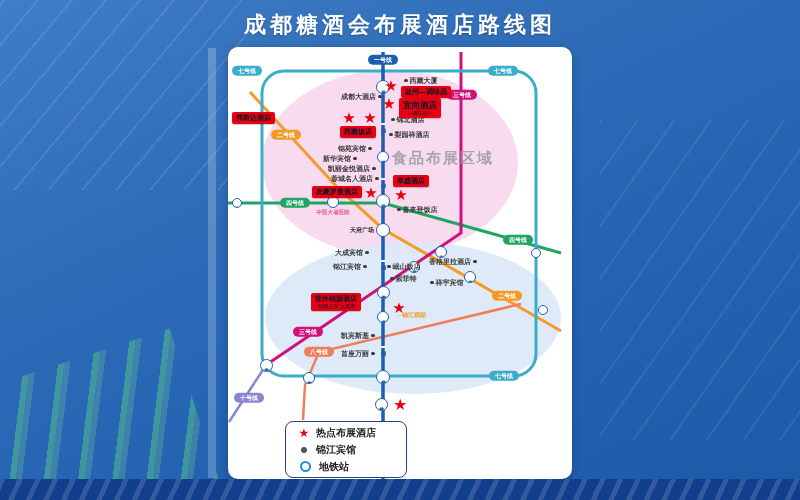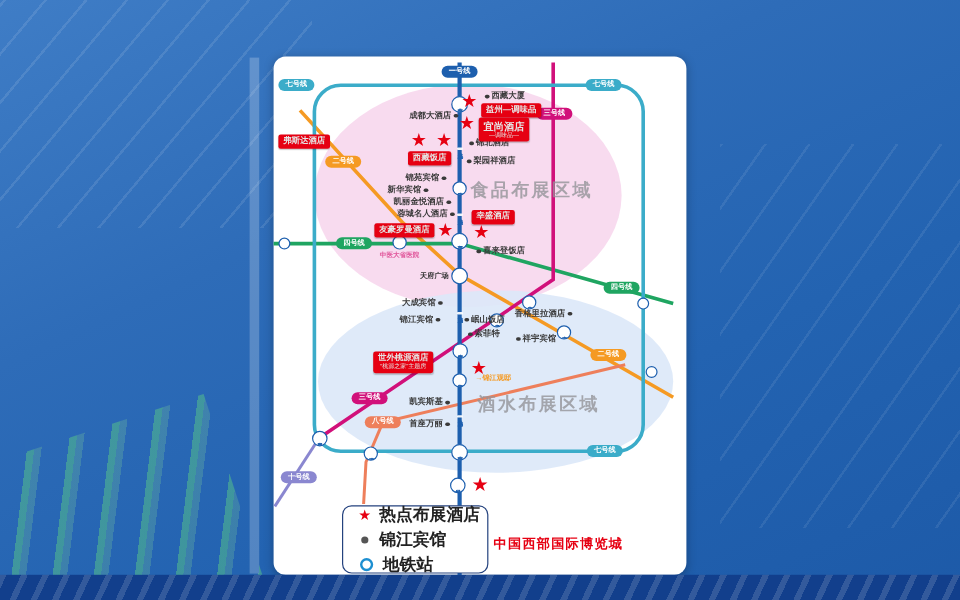--- a/index.html
+++ b/index.html
@@ -24,67 +24,67 @@
   #overlay > div, #overlay > span{position:absolute;}
   .pill{transform:translate(-50%,-50%);color:#fff;font-size:6px;font-weight:bold;padding:1px 6px;
     border-radius:8px;white-space:nowrap;line-height:1.4;z-index:6;}
   .station{background:#fff;border:1.6px solid #1d5fae;border-radius:50%;box-sizing:border-box;z-index:7;}
   .st-in{position:absolute;left:0;top:0;right:0;bottom:0;display:flex;align-items:center;justify-content:center;
     writing-mode:vertical-rl;font-size:4.2px;line-height:1;color:#1d5fae;font-weight:bold;overflow:hidden;}
   .st-left{position:absolute;transform:translate(-100%,-50%);font-size:6px;font-weight:bold;color:#333;white-space:nowrap;z-index:7;}
   .st-below{position:absolute;transform:translate(-50%,0);font-size:5.5px;font-weight:bold;color:#e0559a;white-space:nowrap;z-index:7;}
   .hotel{font-size:7px;font-weight:bold;color:#3a3a3a;white-space:nowrap;z-index:8;display:flex;align-items:center;gap:2px;line-height:1;}
   .hdot{width:3.5px;height:3.5px;border-radius:50%;background:#3a3a3a;display:inline-block;}
-  .redbox{background:#e60012;color:#e5e5e5;border-radius:2px;padding:1.5px 4px;text-align:center;z-index:9;
+  .redbox{background:#e60012;color:#0f172a;border-radius:2px;padding:1.5px 4px;text-align:center;z-index:9;
     box-shadow:0 1px 1px rgba(0,0,0,.2);white-space:nowrap;}
   .rb-main{font-size:7px;font-weight:bold;line-height:1.25;}
   .rb-main.big{font-size:8.5px;}
   .rb-sub{font-size:5px;line-height:1.2;}
   .star{color:#e60012;font-size:15px;line-height:1;transform:translate(-50%,-50%);z-index:10;}
   .highlight{display:flex;align-items:center;gap:4px;z-index:10;white-space:nowrap;}
   .highlight .hl-star{color:#e60012;font-size:16px;line-height:1;}
   .highlight .hl-text{color:#e60012;font-size:11px;font-weight:bold;letter-spacing:1px;}
   .anno{font-size:6px;font-weight:bold;white-space:nowrap;z-index:8;}
   .vtext{transform:translate(-50%,-50%);writing-mode:vertical-rl;font-size:4.5px;color:#1d5fae;font-weight:bold;
     background:rgba(255,255,255,.92);border-radius:2px;padding:1px 0;line-height:1;z-index:6;}
   #legend{position:absolute;left:285px;top:421px;width:122px;height:57px;background:#fff;border:1.5px solid #24427e;
     border-radius:8px;z-index:11;display:flex;flex-direction:column;justify-content:center;gap:3px;padding:2px 0 2px 12px;box-sizing:border-box;}
   .lg-row{display:flex;align-items:center;gap:6px;}
-  .lg-label{font-size:14px;font-weight:bold;color:#222;}
+  .lg-label{font-size:10px;font-weight:bold;color:#222;}
   .lg-star{color:#e60012;font-size:12px;line-height:1;width:12px;text-align:center;}
   .lg-dot{width:6px;height:6px;border-radius:50%;background:#555;margin:0 3px;}
   .lg-ring{width:7px;height:7px;border-radius:50%;border:2px solid #1d8fd1;background:#fff;margin:0 2px;box-sizing:content-box;}
   #footer{position:absolute;left:0;top:479px;width:800px;height:21px;background:#123f8c;
     background-image:repeating-linear-gradient(115deg,rgba(255,255,255,.14) 0 5px,transparent 5px 16px);z-index:12;}
 </style>
 </head>
 <body>
 
 <div id="stage">
   <div class="bg-deco d1"></div>
   <div class="bg-deco d2"></div>
   <div class="bg-deco d3"></div>
   <div class="bg-deco d4"></div>
 
+  <div id="title">成都糖酒会布展酒店路线图</div>
   <div id="panel"></div>
 
   <svg id="map-svg" width="800" height="500" viewBox="0 0 800 500">
     <ellipse cx="390" cy="163" rx="128" ry="93" fill="#f6cfe9" opacity="0.75"></ellipse>
     <ellipse cx="413" cy="318" rx="148" ry="76" fill="#dce8f8" opacity="0.9"></ellipse>
     <path d="M250 92 L336 186 L383 229 L561 331" fill="none" stroke-width="3" stroke="#f59a23"></path>
     <path d="M228 203 L383 203 L561 253" fill="none" stroke-width="3" stroke="#1fa561"></path>
     <path d="M521 304 L319 352 L305 385 L303 420" fill="none" stroke-width="2.5" stroke="#ee7f5b"></path>
     <path d="M266 365 L229 422" fill="none" stroke-width="2.5" stroke="#8a87d0"></path>
     <path d="M461 52 L461 233 L266 365" fill="none" stroke-width="3" stroke="#d1107a"></path>
     <rect x="262" y="71" width="274" height="305" rx="22" fill="none" stroke-width="3" stroke="#3bacc9"></rect>
     <path d="M383 52 L383 480" fill="none" stroke-width="3.5" stroke="#1d5fae"></path>
   </svg>
 
   <div class="zone-label" style="left:392px;top:149px;">食品布展区域</div>
-  <div class="zone-label" style="left:398px;top:328px;">酒水布展区域</div>
 
   <div id="overlay">
       <div class="pill" style="left: 383px; top: 60px; background: rgb(29, 95, 174);">一号线</div>
       <div class="pill" style="left: 384px; top: 430px; background: rgb(29, 95, 174);">一号线</div>
       <div class="pill" style="left: 247px; top: 71px; background: rgb(59, 172, 201);">七号线</div>
       <div class="pill" style="left: 503px; top: 71px; background: rgb(59, 172, 201);">七号线</div>
       <div class="pill" style="left: 504px; top: 376px; background: rgb(59, 172, 201);">七号线</div>
       <div class="pill" style="left: 286px; top: 135px; background: rgb(245, 154, 35);">二号线</div>
       <div class="pill" style="left: 507px; top: 296px; background: rgb(245, 154, 35);">二号线</div>
       <div class="pill" style="left: 462px; top: 95px; background: rgb(209, 16, 122);">三号线</div>
@@ -235,24 +235,20 @@
       <div class="star" style="left: 391px; top: 85px;">★</div>
       <div class="star" style="left: 389px; top: 103px;">★</div>
       <div class="star" style="left: 349px; top: 117px;">★</div>
       <div class="star" style="left: 370px; top: 117px;">★</div>
       <div class="star" style="left: 371px; top: 192px;">★</div>
       <div class="star" style="left: 401px; top: 194px;">★</div>
       <div class="star" style="left: 399px; top: 307px;">★</div>
       <div class="highlight" style="left: 393px; top: 397px;">
         <span class="hl-star">★</span>
       </div>
-      <div class="highlight" style="left: 393px; top: 445px;">
-        <span class="hl-star">★</span>
-        <span class="hl-text">中国西部国际博览城</span>
-      </div>
       <div class="anno" style="left: 396px; top: 311px; color: rgb(245, 154, 35);">→锦江观邸</div>
       <div class="vtext" style="left: 383px; top: 124px;">人民北路</div>
       <div class="vtext" style="left: 383px; top: 179px;">人民中路</div>
       <div class="vtext" style="left: 383px; top: 261px;">人民南路</div>
       <div class="vtext" style="left: 383px; top: 347px;">人民南路</div>
     </div>
 
   <div id="legend">
     <div class="lg-row">
       <span class="lg-star">★</span>

